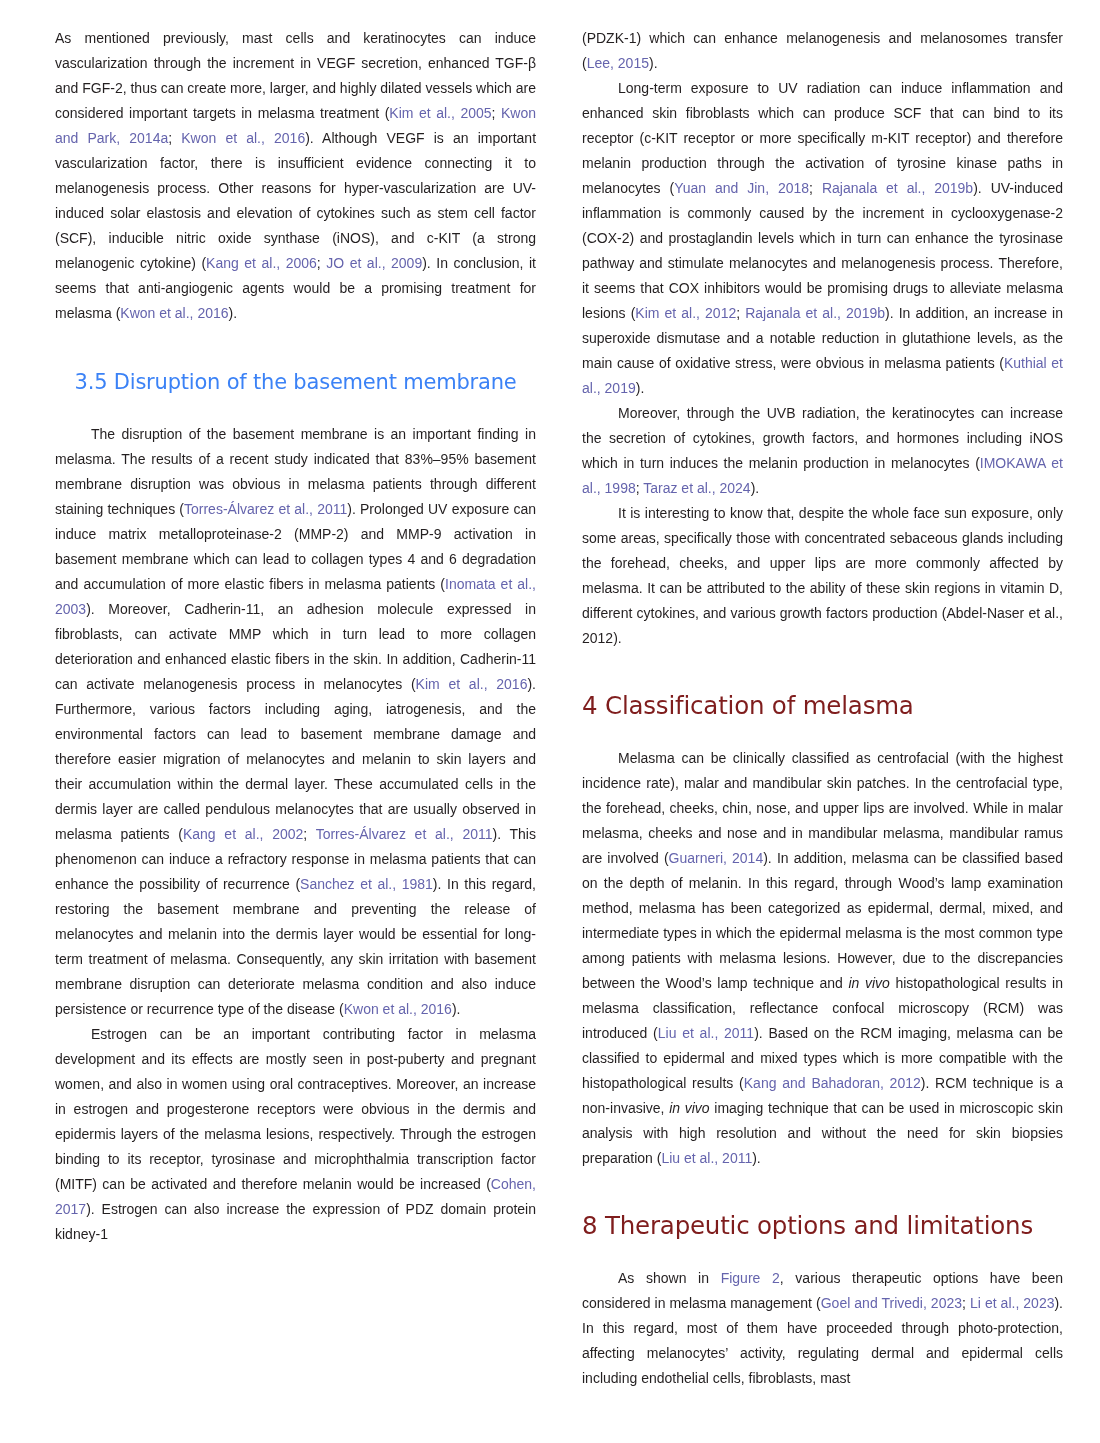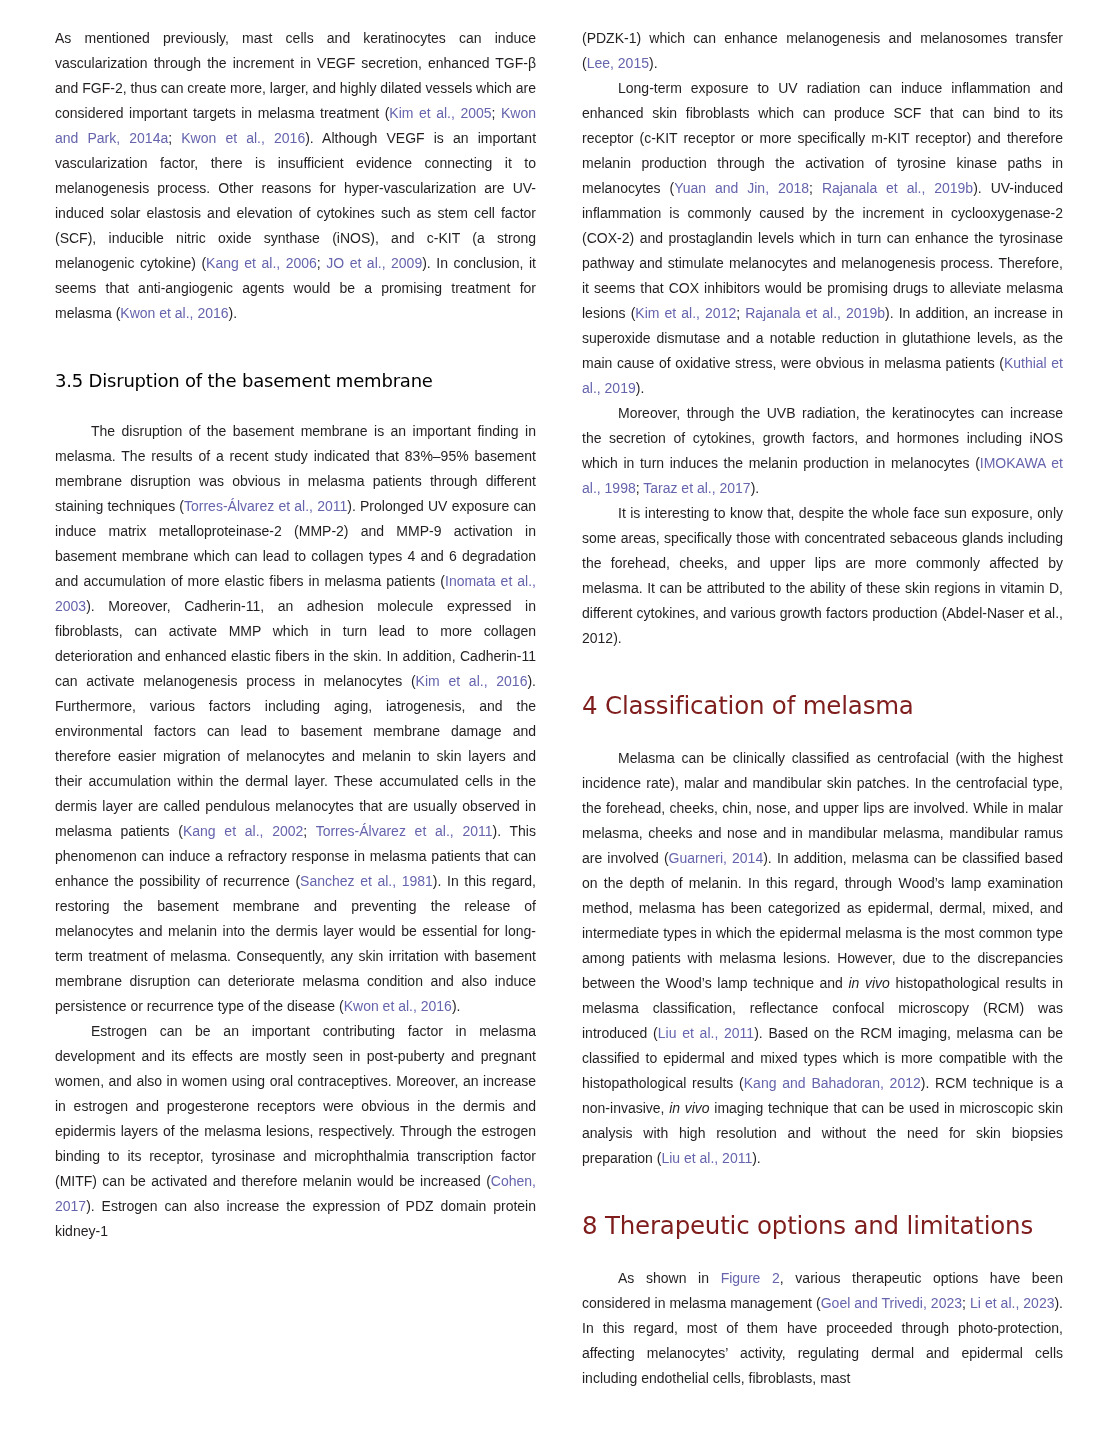--- a/index.html
+++ b/index.html
@@ -18,35 +18,35 @@
   }
   p.para.indent { text-indent: 36px; }
   .cite { color: #6564ad; }
   .it { font-style: italic; }
   h2.sec {
     margin: 0;
     font-family: "DejaVu Sans", "Liberation Sans", sans-serif;
     font-weight: normal;
     letter-spacing: -0.2px;
   }
-  h2.sub { font-size: 18px; color: #000000; }
+  h2.sub { font-size: 21px; color: #3b82f6; text-align: center; }
   h2.major { font-size: 24.5px; color: #7f1d1d; }
 </style>
 </head>
 <body>
 
 <div class="col" id="col-left">
   <p class="para">As mentioned previously, mast cells and keratinocytes can induce vascularization through the increment in VEGF secretion, enhanced TGF-β and FGF-2, thus can create more, larger, and highly dilated vessels which are considered important targets in melasma treatment (<span class="cite">Kim et al., 2005</span>; <span class="cite">Kwon and Park, 2014a</span>; <span class="cite">Kwon et al., 2016</span>). Although VEGF is an important vascularization factor, there is insufficient evidence connecting it to melanogenesis process. Other reasons for hyper-vascularization are UV-induced solar elastosis and elevation of cytokines such as stem cell factor (SCF), inducible nitric oxide synthase (iNOS), and c-KIT (a strong melanogenic cytokine) (<span class="cite">Kang et al., 2006</span>; <span class="cite">JO et al., 2009</span>). In conclusion, it seems that anti-angiogenic agents would be a promising treatment for melasma (<span class="cite">Kwon et al., 2016</span>).</p>
   <h2 class="sec sub" style="margin-top:44px;margin-bottom:28px;">3.5 Disruption of the basement membrane</h2>
   <p class="para indent">The disruption of the basement membrane is an important finding in melasma. The results of a recent study indicated that 83%–95% basement membrane disruption was obvious in melasma patients through different staining techniques (<span class="cite">Torres-Álvarez et al., 2011</span>). Prolonged UV exposure can induce matrix metalloproteinase-2 (MMP-2) and MMP-9 activation in basement membrane which can lead to collagen types 4 and 6 degradation and accumulation of more elastic fibers in melasma patients (<span class="cite">Inomata et al., 2003</span>). Moreover, Cadherin-11, an adhesion molecule expressed in fibroblasts, can activate MMP which in turn lead to more collagen deterioration and enhanced elastic fibers in the skin. In addition, Cadherin-11 can activate melanogenesis process in melanocytes (<span class="cite">Kim et al., 2016</span>). Furthermore, various factors including aging, iatrogenesis, and the environmental factors can lead to basement membrane damage and therefore easier migration of melanocytes and melanin to skin layers and their accumulation within the dermal layer. These accumulated cells in the dermis layer are called pendulous melanocytes that are usually observed in melasma patients (<span class="cite">Kang et al., 2002</span>; <span class="cite">Torres-Álvarez et al., 2011</span>). This phenomenon can induce a refractory response in melasma patients that can enhance the possibility of recurrence (<span class="cite">Sanchez et al., 1981</span>). In this regard, restoring the basement membrane and preventing the release of melanocytes and melanin into the dermis layer would be essential for long-term treatment of melasma. Consequently, any skin irritation with basement membrane disruption can deteriorate melasma condition and also induce persistence or recurrence type of the disease (<span class="cite">Kwon et al., 2016</span>).</p>
   <p class="para indent">Estrogen can be an important contributing factor in melasma development and its effects are mostly seen in post-puberty and pregnant women, and also in women using oral contraceptives. Moreover, an increase in estrogen and progesterone receptors were obvious in the dermis and epidermis layers of the melasma lesions, respectively. Through the estrogen binding to its receptor, tyrosinase and microphthalmia transcription factor (MITF) can be activated and therefore melanin would be increased (<span class="cite">Cohen, 2017</span>). Estrogen can also increase the expression of PDZ domain protein kidney-1</p>
 </div>
 
 <div class="col" id="col-right">
   <p class="para">(PDZK-1) which can enhance melanogenesis and melanosomes transfer (<span class="cite">Lee, 2015</span>).</p>
   <p class="para indent">Long-term exposure to UV radiation can induce inflammation and enhanced skin fibroblasts which can produce SCF that can bind to its receptor (c-KIT receptor or more specifically m-KIT receptor) and therefore melanin production through the activation of tyrosine kinase paths in melanocytes (<span class="cite">Yuan and Jin, 2018</span>; <span class="cite">Rajanala et al., 2019b</span>). UV-induced inflammation is commonly caused by the increment in cyclooxygenase-2 (COX-2) and prostaglandin levels which in turn can enhance the tyrosinase pathway and stimulate melanocytes and melanogenesis process. Therefore, it seems that COX inhibitors would be promising drugs to alleviate melasma lesions (<span class="cite">Kim et al., 2012</span>; <span class="cite">Rajanala et al., 2019b</span>). In addition, an increase in superoxide dismutase and a notable reduction in glutathione levels, as the main cause of oxidative stress, were obvious in melasma patients (<span class="cite">Kuthial et al., 2019</span>).</p>
-  <p class="para indent">Moreover, through the UVB radiation, the keratinocytes can increase the secretion of cytokines, growth factors, and hormones including iNOS which in turn induces the melanin production in melanocytes (<span class="cite">IMOKAWA et al., 1998</span>; <span class="cite">Taraz et al., 2017</span>).</p>
+  <p class="para indent">Moreover, through the UVB radiation, the keratinocytes can increase the secretion of cytokines, growth factors, and hormones including iNOS which in turn induces the melanin production in melanocytes (<span class="cite">IMOKAWA et al., 1998</span>; <span class="cite">Taraz et al., 2024</span>).</p>
   <p class="para indent">It is interesting to know that, despite the whole face sun exposure, only some areas, specifically those with concentrated sebaceous glands including the forehead, cheeks, and upper lips are more commonly affected by melasma. It can be attributed to the ability of these skin regions in vitamin D, different cytokines, and various growth factors production (Abdel-Naser et al., 2012).</p>
   <h2 class="sec major" style="margin-top:40px;margin-bottom:26px;">4 Classification of melasma</h2>
   <p class="para indent">Melasma can be clinically classified as centrofacial (with the highest incidence rate), malar and mandibular skin patches. In the centrofacial type, the forehead, cheeks, chin, nose, and upper lips are involved. While in malar melasma, cheeks and nose and in mandibular melasma, mandibular ramus are involved (<span class="cite">Guarneri, 2014</span>). In addition, melasma can be classified based on the depth of melanin. In this regard, through Wood’s lamp examination method, melasma has been categorized as epidermal, dermal, mixed, and intermediate types in which the epidermal melasma is the most common type among patients with melasma lesions. However, due to the discrepancies between the Wood’s lamp technique and <span class="it">in vivo</span> histopathological results in melasma classification, reflectance confocal microscopy (RCM) was introduced (<span class="cite">Liu et al., 2011</span>). Based on the RCM imaging, melasma can be classified to epidermal and mixed types which is more compatible with the histopathological results (<span class="cite">Kang and Bahadoran, 2012</span>). RCM technique is a non-invasive, <span class="it">in vivo</span> imaging technique that can be used in microscopic skin analysis with high resolution and without the need for skin biopsies preparation (<span class="cite">Liu et al., 2011</span>).</p>
   <h2 class="sec major" style="margin-top:40px;margin-bottom:26px;">8 Therapeutic options and limitations</h2>
   <p class="para indent">As shown in <span class="cite">Figure 2</span>, various therapeutic options have been considered in melasma management (<span class="cite">Goel and Trivedi, 2023</span>; <span class="cite">Li et al., 2023</span>). In this regard, most of them have proceeded through photo-protection, affecting melanocytes’ activity, regulating dermal and epidermal cells including endothelial cells, fibroblasts, mast</p>
 </div>
 
 </body></html>

